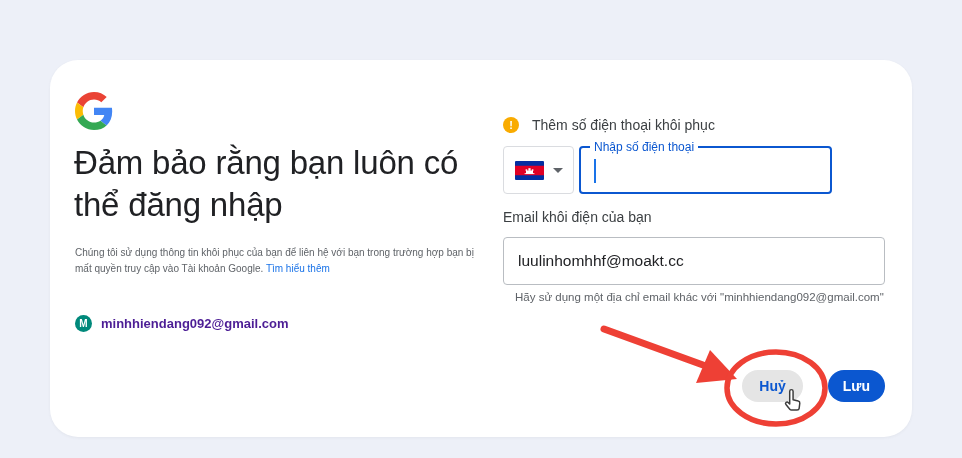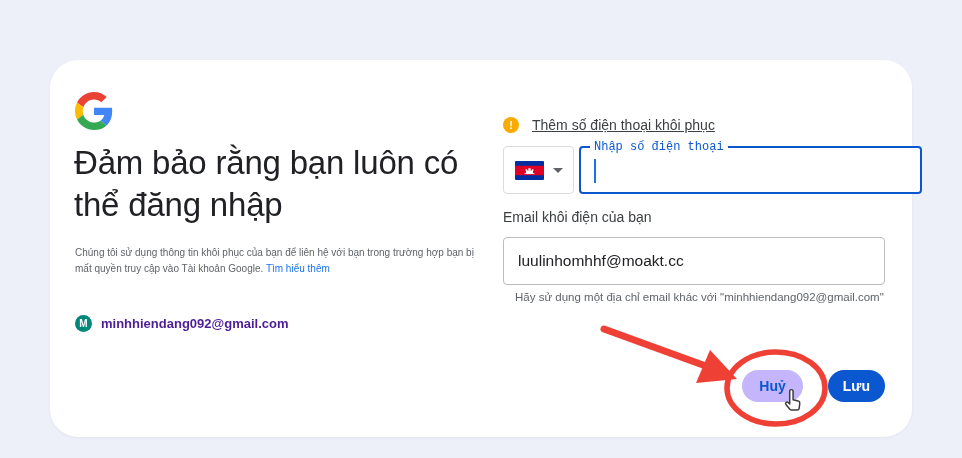--- a/index.html
+++ b/index.html
@@ -48,42 +48,41 @@
     position: absolute; left: 0; top: 57px;
     display: flex; align-items: center; gap: 13px;
   }
   .warn-icon {
     width: 16px; height: 16px; border-radius: 50%;
     background: #f9ab00; color: #fff;
     font-size: 11px; font-weight: 700; line-height: 1;
     display: flex; align-items: center; justify-content: center;
     flex: 0 0 auto;
   }
-  .warn-title { font-size: 14px; color: #3c4043; text-decoration: underline; }
+  .warn-title { font-size: 14px; color: #3c4043; }
 
   .country-select {
     position: absolute; left: 0; top: 86px;
     width: 71px; height: 48px;
     border: 1px solid #dadce0; border-radius: 4px;
     display: flex; align-items: center; justify-content: center; gap: 9px;
     background: #fff; cursor: pointer;
   }
   .flag-kh { width: 29px; height: 19px; display: block; border-radius: 1px; }
   .caret {
     width: 0; height: 0;
     border-left: 5px solid transparent; border-right: 5px solid transparent;
     border-top: 5px solid #5f6368;
   }
 
   .phone-field {
     position: absolute; left: 76px; top: 86px;
-    width: 343px; height: 48px;
+    width: 253px; height: 48px;
     border: 2px solid #0b57d0; border-radius: 4px;
     background: #fff;
-    font-family: Liberation Mono, monospace;
   }
   .phone-field .float-label {
     position: absolute; top: -8px; left: 9px;
     background: #fff; padding: 0 4px;
     font-size: 12px; color: #0b57d0; white-space: nowrap;
   }
   .text-caret {
     position: absolute; left: 13px; top: 11px;
     width: 2px; height: 24px; background: #1a73e8;
   }
@@ -110,21 +109,21 @@
   .btn-row {
     position: absolute; left: 0; top: 310px; width: 382px;
     display: flex; justify-content: flex-end; align-items: center; gap: 14px;
   }
   .btn {
     height: 32px; border: 0; border-radius: 16px;
     font-size: 14px; font-weight: 700; font-family: inherit;
     display: flex; align-items: center; justify-content: center;
     cursor: pointer;
   }
-  .btn-cancel { background: #c4b5fd; color: #0b57d0; padding: 0 17px; }
+  .btn-cancel { background: #e5e5e5; color: #0b57d0; padding: 0 17px; }
   .btn-save { background: #0b57d0; color: #ffffff; padding: 0 15px; min-width: 54px; margin-left: 11px; }
 
   
   .annotation-layer {
     position: absolute; left: 0; top: 0; width: 962px; height: 458px;
     pointer-events: none; z-index: 10;
   }
 </style>
 </head>
 <body>

